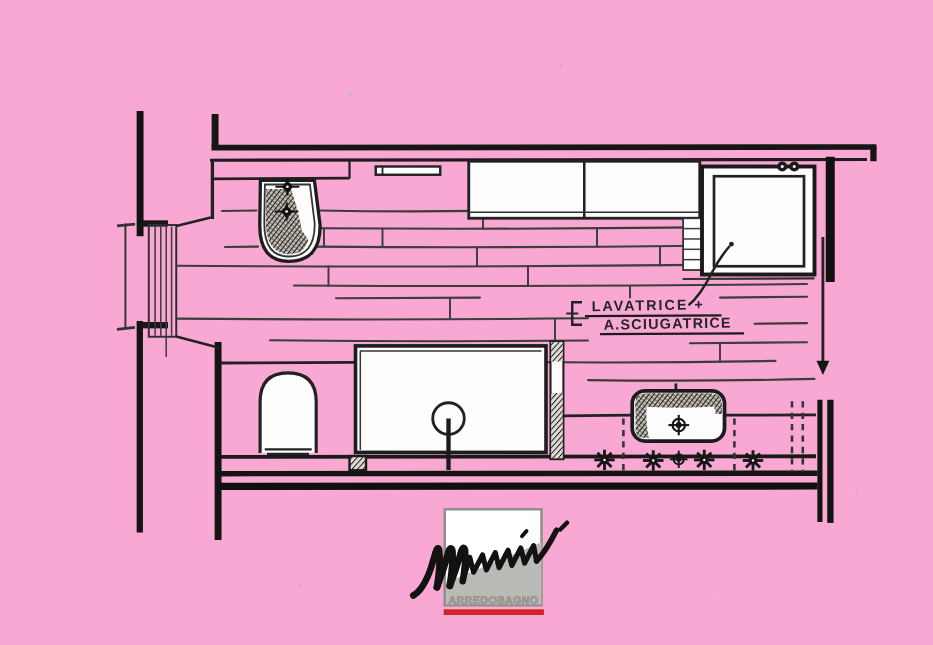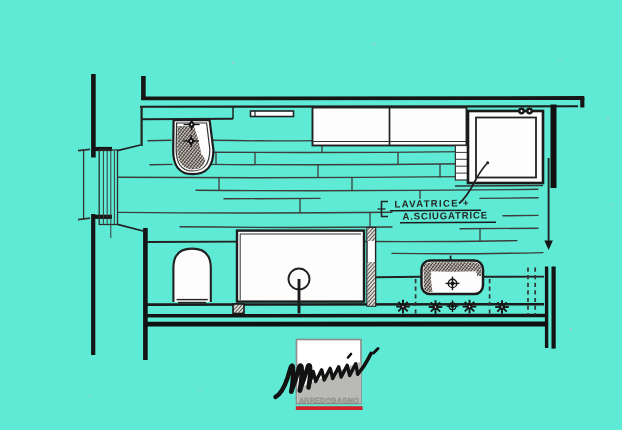--- a/index.html
+++ b/index.html
@@ -1,16 +1,16 @@
 <!DOCTYPE html>
 <html><head>
 <meta charset="utf-8">
 <style>
 html,body{margin:0;padding:0;background:#ffffff;}
-#page{position:relative;width:622px;height:430px;background:#5eead4;overflow:hidden;}
+#page{position:relative;width:622px;height:430px;background:#f9a8d4;overflow:hidden;}
 svg{position:absolute;left:0;top:0;}
 .lbl{font-family:"Liberation Sans",sans-serif;font-weight:bold;fill:#262626;}
 </style>
 </head>
 <body>
 <div id="page">
 <svg width="622" height="430" viewBox="0 0 622 430">
 <defs>
 <pattern id="hd" patternUnits="userSpaceOnUse" width="2.7" height="2.7" patternTransform="rotate(42)">
   <rect width="2.7" height="2.7" fill="#dedad4"></rect>

